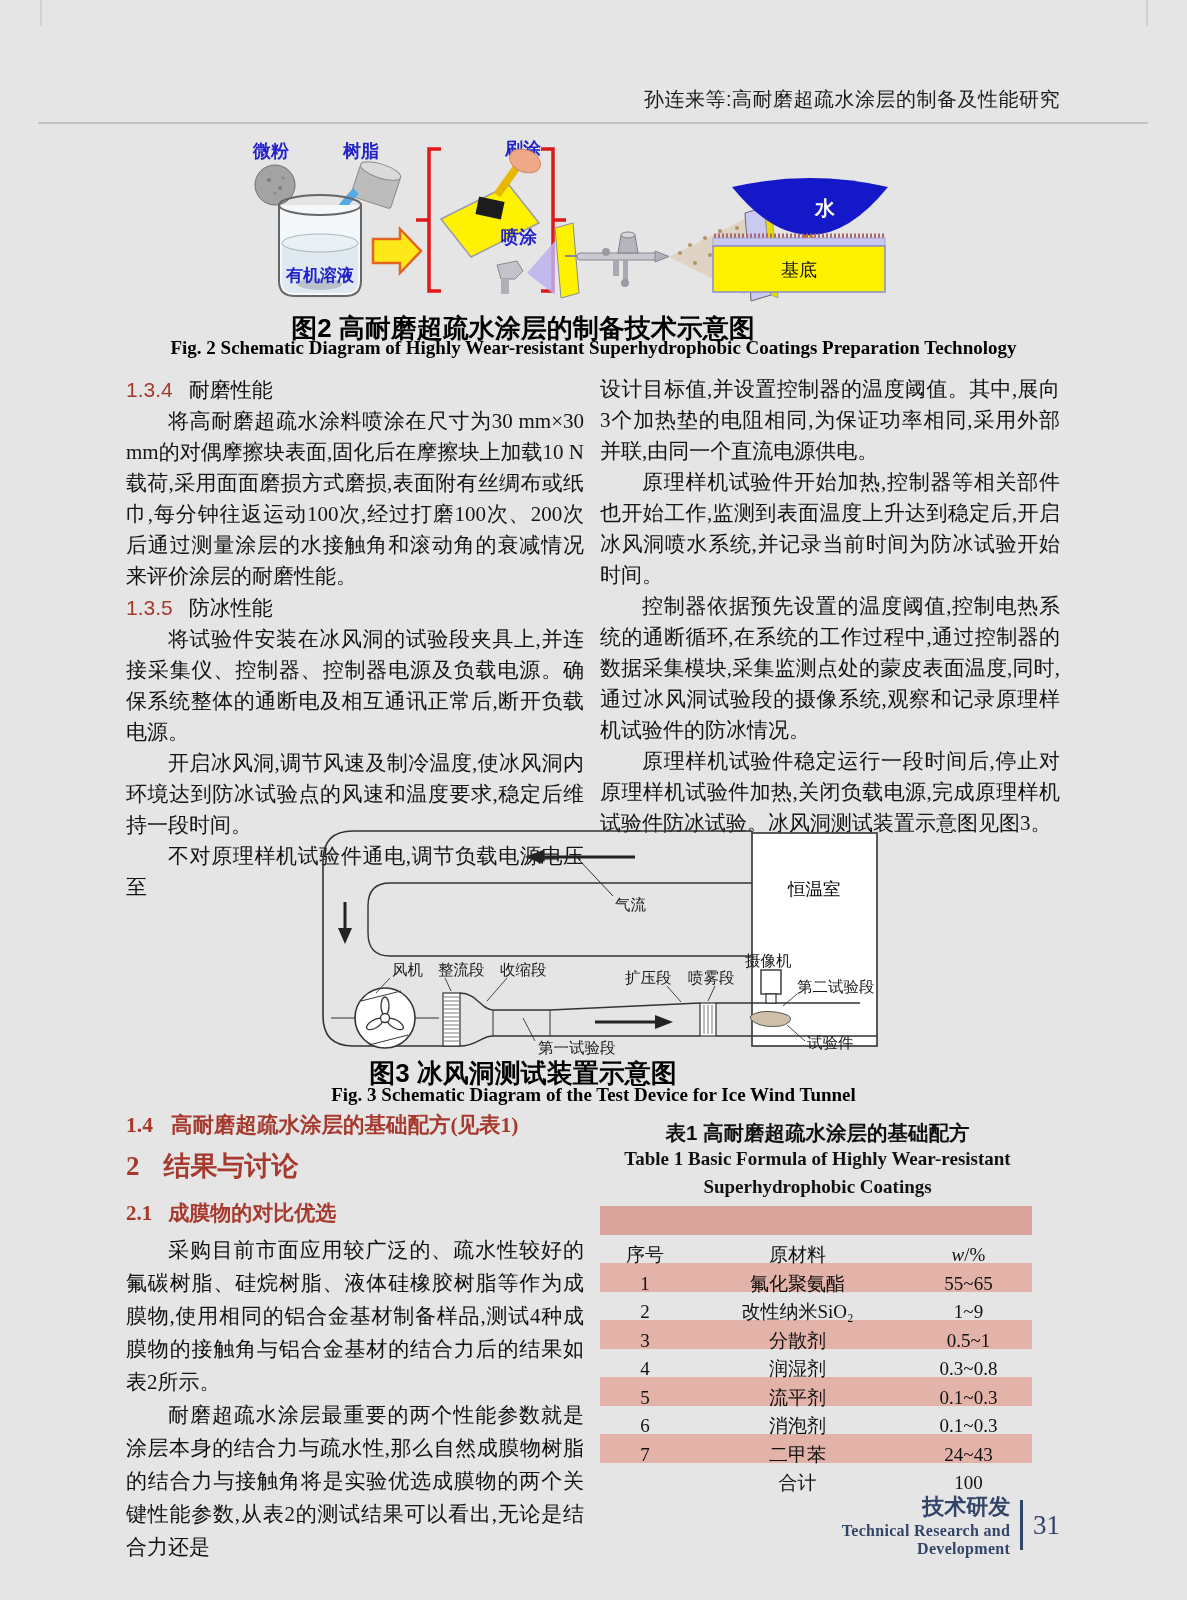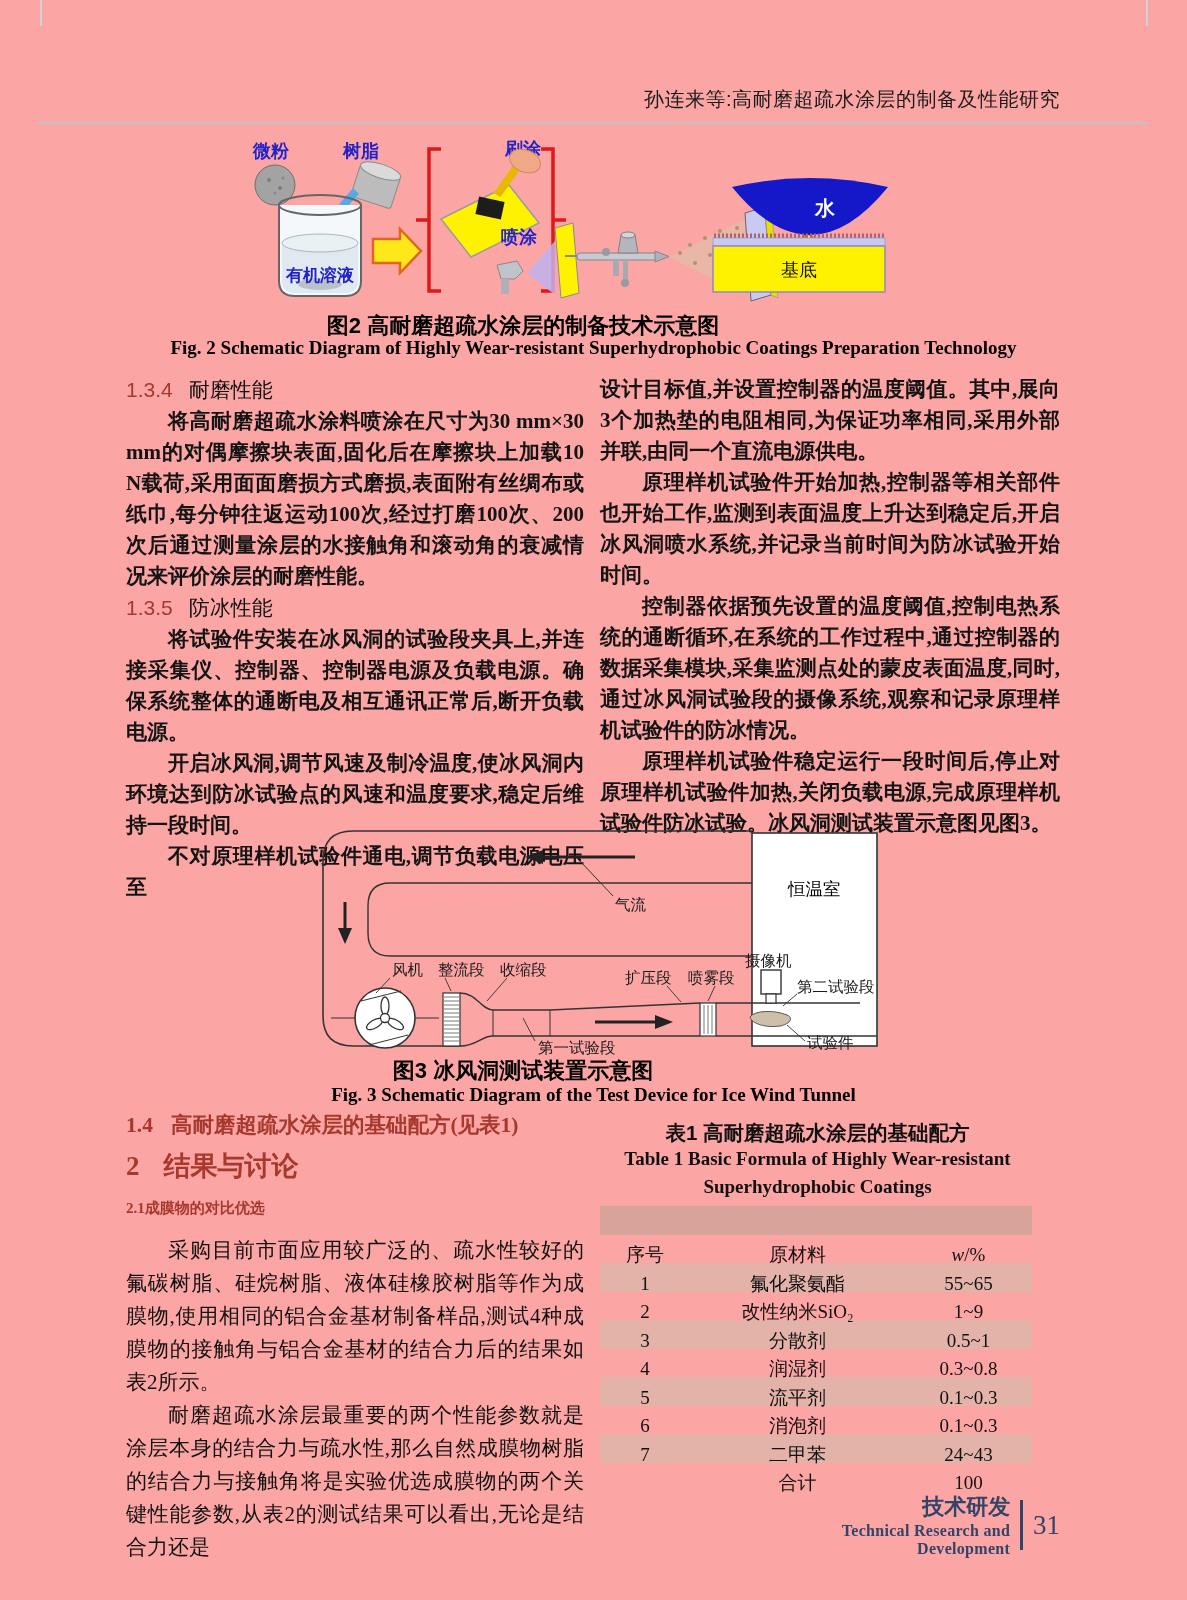--- a/index.html
+++ b/index.html
@@ -1,52 +1,52 @@
 <!DOCTYPE html>
 <html><head>
 <meta charset="utf-8">
 <style>
   * { margin:0; padding:0; box-sizing:border-box; }
   html,body { background:#ffffff; }
   #page {
-    position:relative; width:1187px; height:1600px; background:#fca5a5;
+    position:relative; width:1187px; height:1600px; background:#e5e5e5;
     font-family:"Liberation Serif","DejaVu Serif",serif; color:#111;
     overflow:hidden;
   }
   .cropmark { position:absolute; background:#d2d2d2; }
   .header-title {
     position:absolute; top:86px; right:127px; font-size:20px; color:#1c1c1c;
     font-family:"Liberation Sans","DejaVu Sans",sans-serif; letter-spacing:0.5px;
   }
   .header-rule { position:absolute; top:122px; left:38px; width:1110px; height:2px; background:#c3c3c3; }
 
   .fig2-wrap { position:absolute; left:225px; top:133px; width:665px; height:185px; }
   .fig3-wrap { position:absolute; left:295px; top:820px; width:590px; height:235px; }
 
   .cap-cn { position:absolute; left:0; width:1046px; text-align:center; font-weight:bold;
-    font-size:22px; font-family:"Liberation Sans","DejaVu Sans",sans-serif; color:#000; }
+    font-size:26px; font-family:"Liberation Sans","DejaVu Sans",sans-serif; color:#000; }
   .cap-en { position:absolute; left:0; width:1187px; text-align:center; font-weight:bold;
     font-size:19px; font-family:"Liberation Serif","DejaVu Serif",serif; color:#000; }
   #cap2cn { top:311px; } #cap2en { top:337px; }
   #cap3cn { top:1056px; } #cap3en { top:1084px; }
 
   .col { position:absolute; top:374px; font-size:21px; line-height:31px; text-align:justify; color:#141414; }
   #col-left  { left:126px; width:458px; }
   #col-right { left:600px; width:460px; }
-  .col p { text-indent:2em;font-weight:bold; }
+  .col p { text-indent:2em; }
   .col p.noindent { text-indent:0; }
   .h3row { display:flex; gap:16px; align-items:baseline; }
   .h3num { color:#A6392D; font-family:"Liberation Sans","DejaVu Sans",sans-serif; }
   .h3title { color:#111; }
 
   .sec-heading { position:absolute; left:126px; display:flex; align-items:baseline;
     font-family:Liberation Serif, serif; font-weight:bold; color:#A6392D; }
   #sec14 { top:1110px; font-size:21.5px; gap:18px; }
   #sec2  { top:1148px; font-size:27px; gap:24px; }
-  #sec21 { top:1199px; font-size:15px; }
+  #sec21 { top:1199px; font-size:21px; gap:16px; }
 
   #s21text { position:absolute; left:126px; top:1234px; width:458px; font-size:21px;
     line-height:33px; text-align:justify; }
   #s21text p { text-indent:2em; }
 
   .tbl-title-cn { position:absolute; left:600px; width:435px; top:1119px; text-align:center;
     font-weight:bold; font-size:20.5px; font-family:"Liberation Sans","DejaVu Sans",sans-serif; }
   .tbl-title-en { position:absolute; left:600px; width:435px; text-align:center;
     font-weight:bold; font-size:19px; font-family:"Liberation Serif","DejaVu Serif",serif; }
   #tblen1 { top:1148px; } #tblen2 { top:1176px; }

